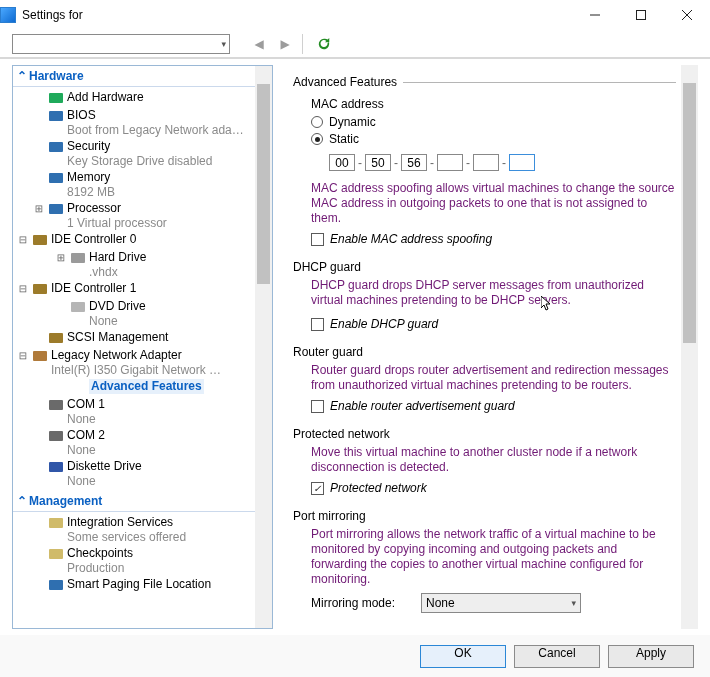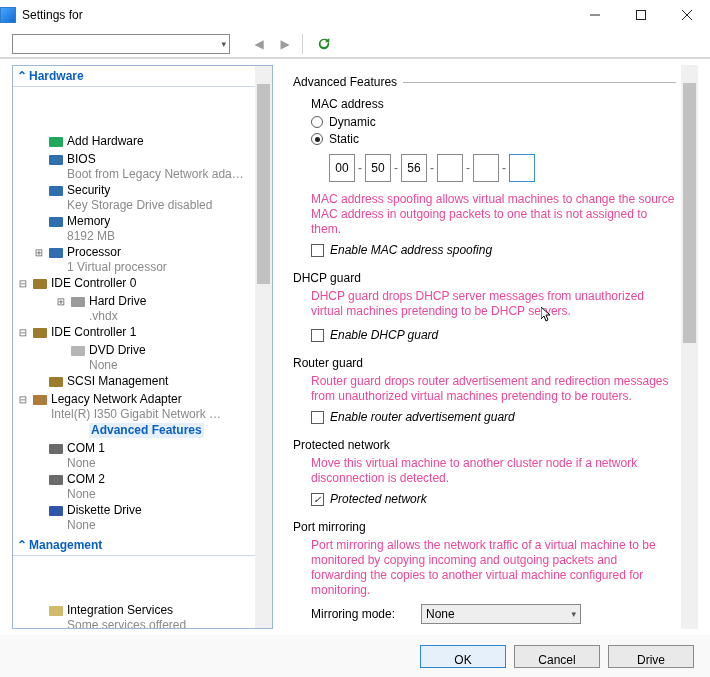--- a/index.html
+++ b/index.html
@@ -14,21 +14,21 @@
   .toolbar .combo .arrow { font-size:9px; color:#555;}
   .toolbar .navbtn { width:22px; height:22px; display:flex; align-items:center; justify-content:center; margin-left:4px; color:#9c9c9c;}
   .toolbar .sep { width:1px; height:20px; background:#d0d0d0; margin:0 6px;}
   .toolbar .refresh svg { width:14px; height:14px; }
   .splitter { display:flex; height: calc(100% - 30px - 28px - 42px); border-top:1px solid #d8d8d8; }
   .sidebar { width: 261px; border:1px solid #9ab8d6; margin:6px 3px 6px 12px; overflow:hidden; position:relative;}
   .sidebar-scroll{position:absolute;right:0;top:0;bottom:0;width:17px;background:#f0f0f0;}
   .sidebar-scroll .thumb{background:#c1c1c1;position:absolute;left:2px;right:2px;top:18px;height:200px;}
   .section-header { background:#fff; color:#0a60c2; font-weight:bold; padding:3px 4px 3px 2px; display:flex; align-items:center; border-bottom:1px solid #cbd9ec;}
   .section-header .chev { width:14px; display:inline-flex; justify-content:center; color:#0a60c2; font-weight:bold;}
-  .tree { padding:2px 18px 2px 0;margin-top:44px; }
+  .tree { padding:2px 18px 2px 0; }
   .node { display:flex; align-items:flex-start; padding:1px 0 1px 0; }
   .node .expander { width:16px; text-align:center; color:#666; font-size:10px; line-height:16px;}
   .node .ico { width:18px; height:16px; display:inline-flex; align-items:center; justify-content:center; margin-right:2px;}
   .node .labels { display:flex; flex-direction:column;}
   .node .lbl { color:#000; line-height:15px;}
   .node .sub { color:#8a8a8a; line-height:14px; }
   .node.indent-0{padding-left:2px;}
   .node.indent-1{padding-left:18px;}
   .node.indent-2{padding-left:40px;}
   .node.selected .lbl { color:#0a60c2; font-weight:bold; background:#e6f0fb; padding:0 2px;}
@@ -36,33 +36,33 @@
   .main-inner { position:absolute; inset:0; padding:6px 22px 6px 14px; overflow:hidden;}
   .main-scroll{position:absolute;right:0;top:0;bottom:0;width:17px;background:#f0f0f0;}
   .main-scroll .thumb{background:#c1c1c1;position:absolute;left:2px;right:2px;top:18px;height:260px;}
   .group-title { display:flex; align-items:center; color:#000; margin:4px 0 8px 0;}
   .group-title .line { flex:1; border-top:1px solid #b5b5b5; margin-left:6px;}
   .indent {margin-left:18px;}
   .radio { display:flex; align-items:center; margin:3px 0; }
   .radio .dot {width:12px;height:12px;border:1px solid #5a5a5a;border-radius:50%;margin-right:6px;display:flex;align-items:center;justify-content:center;}
   .radio .dot.sel::after{content:"";width:5px;height:5px;background:#222;border-radius:50%;}
   .mac { display:flex; align-items:center; margin:8px 0 10px 18px;}
-  .mac input { width:26px; height:28px; border:1px solid #888; text-align:center; padding:1px 2px;}
+  .mac input { width:26px; height:17px; border:1px solid #888; text-align:center; padding:1px 2px;}
   .mac .dash { margin:0 3px; color:#666;}
   .mac input.focus{border:1px solid #3b8edb;}
-  .desc { color:#ec4899; margin:4px 0 6px 0; line-height:15px;}
+  .desc { color:#701a75; margin:4px 0 6px 0; line-height:15px;}
   .checkbox { display:flex; align-items:center; margin:4px 0 14px 0;font-style:italic;}
   .checkbox .box {width:13px;height:13px;border:1px solid #5a5a5a;margin-right:6px;display:flex;align-items:center;justify-content:center;background:#fff;}
   .checkbox .box.checked::after{content:"✓";font-size:10px;color:#1e1e1e;}
   .row-select{display:flex;align-items:center;}
   .row-select label{margin-right:26px;}
   .dropdown{border:1px solid #888;height:20px;width:160px;display:flex;align-items:center;justify-content:space-between;padding:0 4px;background:#eee;}
   .dropdown .arrow{font-size:9px;color:#555;}
   .footer { position:absolute; bottom:0; left:0; right:0; height:42px; display:flex; justify-content:flex-end; align-items:center; padding:0 16px; gap:8px; background:#f9f9f9;}
-  .btn { width:86px; height:23px; border:1px solid #8b8b8b; background:#e9e9e9; display:flex; align-items:flex-end; justify-content:center;}
+  .btn { width:86px; height:23px; border:1px solid #8b8b8b; background:#e9e9e9; display:flex; align-items:flex-start; justify-content:center;}
   .btn.primary { border:1px solid #2b87d6; background:#e6f0fb;}
   .sic{width:16px;height:12px;}
 </style>
 </head>
 <body>
 
 <div class="titlebar">
   <span class="icon"></span>
   <span class="title">Settings for</span>
   <div class="winbtn">
@@ -409,15 +409,15 @@
 </div>
 
 <div class="footer">
   <div class="btn primary">
       <span>OK</span>
     </div>
   <div class="btn">
       <span>Cancel</span>
     </div>
   <div class="btn">
-      <span>Drive</span>
+      <span>Apply</span>
     </div>
 </div>
 
 </body></html>

